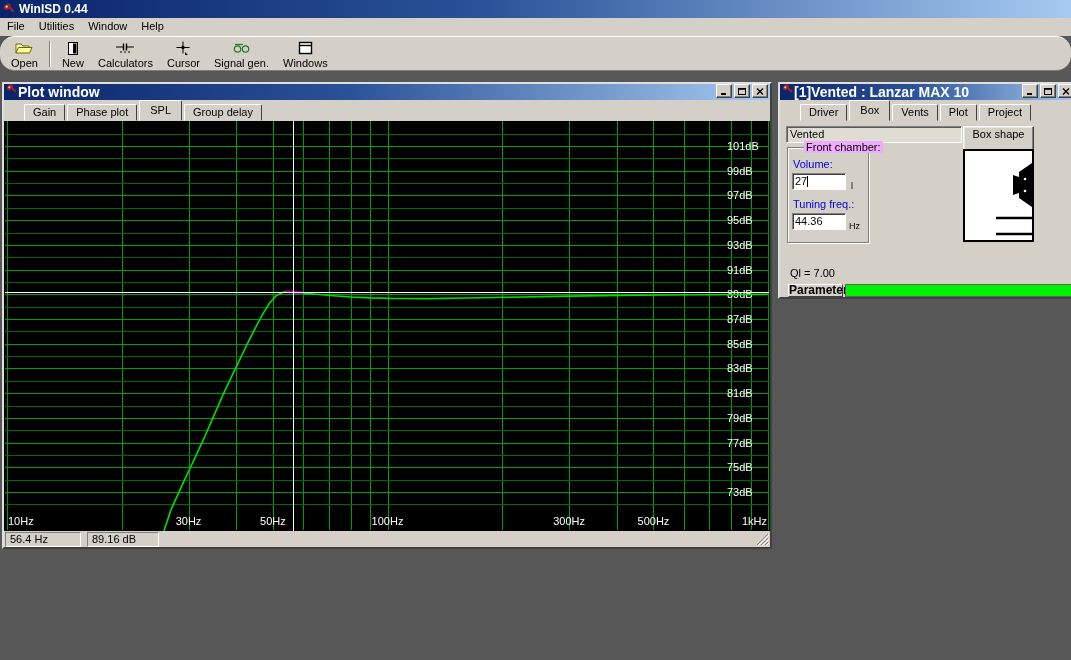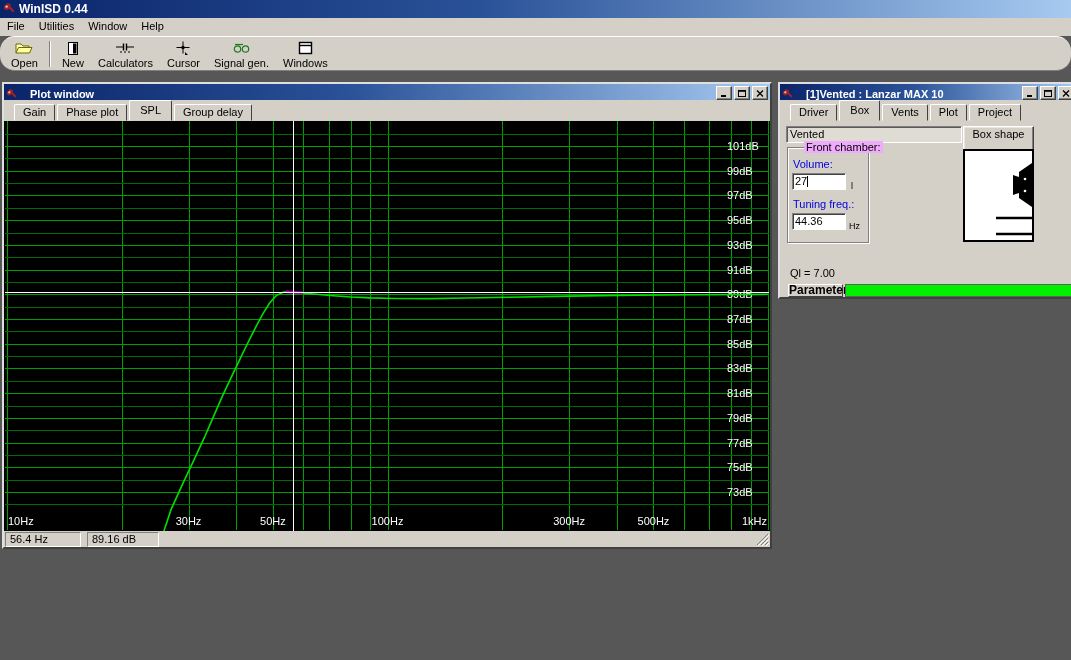--- a/index.html
+++ b/index.html
@@ -17,25 +17,25 @@
     border-top:1px solid #FFFFFF; border-bottom:1px solid #808080; display:flex; align-items:center; padding-left:4px;border-radius:15px; }
   .tbtn { display:flex; flex-direction:column; align-items:center; justify-content:center; height:32px; padding:1px 7px 0 7px; }
   .tbtn .ticon { height:17px; display:flex; align-items:center; }
   .tsep { width:2px; height:26px; border-left:1px solid #808080; border-right:1px solid #FFFFFF; margin:0 4px; }
   .workspace { position:absolute; left:0; top:71px; width:1071px; height:589px; background:#575757; }
 
   
   .window { position:absolute; background:#D4D0C8; border:2px solid; border-color:#DFDFDF #404040 #404040 #DFDFDF; }
   .titlebar { position:absolute; left:0; top:0; right:0; height:16px;
     background:linear-gradient(to right,#0A246A 0%,#2A5298 45%,#A6CAF0 100%);
-    display:flex; align-items:flex-end; gap:13px; padding:0 2px; color:#fff; font-weight:bold; font-size:11px; white-space:nowrap; }
+    display:flex; align-items:flex-start; gap:1px; padding:0 2px; color:#fff; font-weight:bold; font-size:14px; white-space:nowrap; }
   .cap-btns { margin-left:auto; display:flex; gap:2px; }
   .cap-btn { width:16px; height:14px; background:#D4D0C8; border:1px solid; border-color:#FFFFFF #404040 #404040 #FFFFFF;
     box-shadow:inset -1px -1px 0 #808080; display:flex; align-items:center; justify-content:center; }
-  .tabstrip { position:absolute; left:0; right:0; height:21px; display:flex; align-items:flex-end; padding-left:10px; background:#D4D0C8; }
+  .tabstrip { position:absolute; left:0; right:0; height:21px; display:flex; align-items:flex-end; padding-left:20px; background:#D4D0C8; }
   .tab { height:17px; line-height:15px; padding:0 8px; background:#D4D0C8; border:1px solid;
     border-color:#FFFFFF #404040 #D4D0C8 #FFFFFF; border-radius:2px 2px 0 0; margin-right:2px; white-space:nowrap; }
   .tab.active { height:21px; line-height:18px; padding:0 10px; position:relative; z-index:2; }
 
   
   #plot-window { left:2px; top:82px; width:770px; height:467px; }
   #plot-window .tabstrip { top:16px; }
   .plot-client { position:absolute; left:0; top:37px; width:766px; height:410px; background:#000; }
   .plot-statusbar { position:absolute; left:0; top:447px; width:766px; height:16px; display:flex; gap:6px; padding:1px 1px 0 1px; }
   .spanel { border:1px solid; border-color:#808080 #FFFFFF #FFFFFF #808080; background:#D4D0C8; padding:0 4px; height:15px; line-height:13px; }

